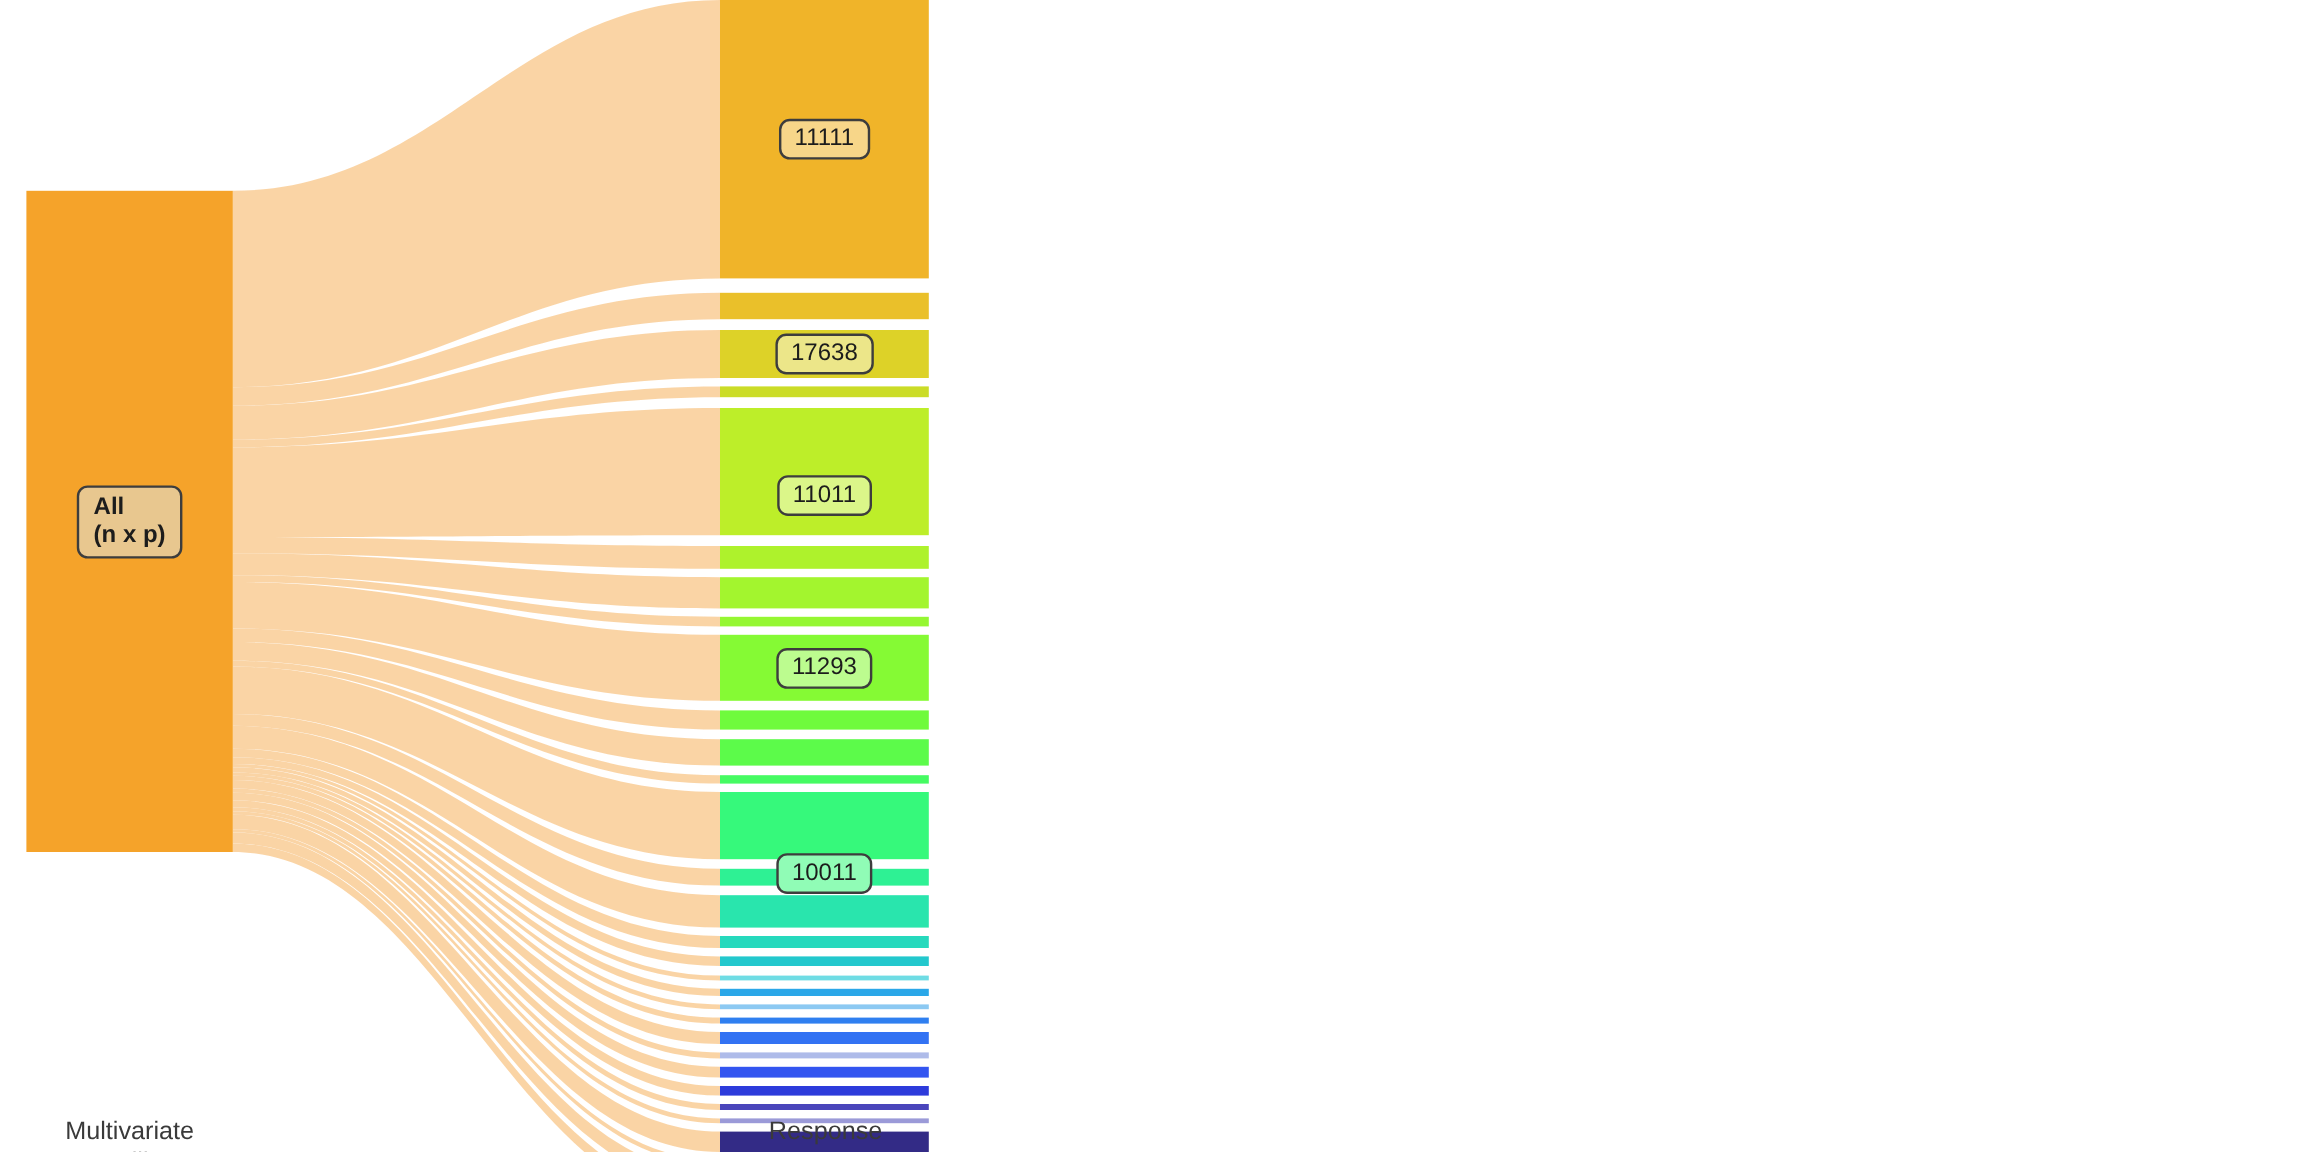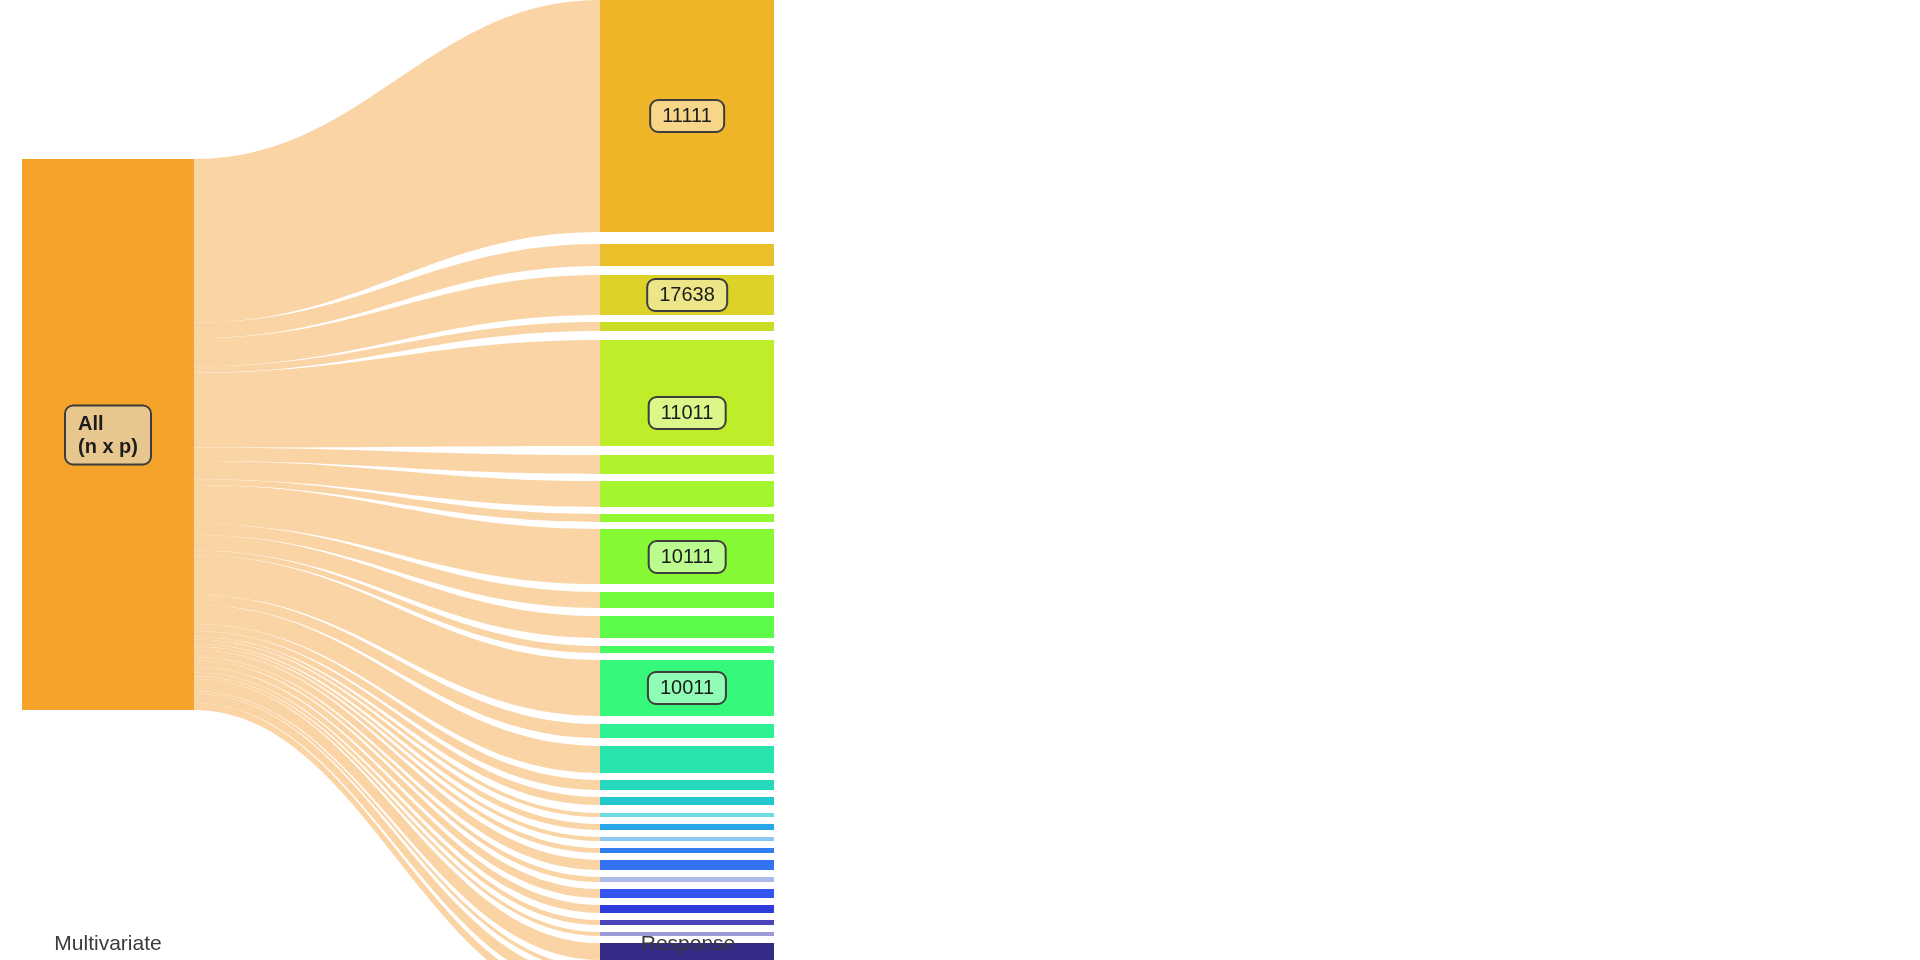--- a/index.html
+++ b/index.html
@@ -136,16 +136,16 @@
   <div class="axis-caption" id="caption-right" style="left: 538px; top: 930px; width: 300px; color: rgb(58, 58, 58);">Response
 Patterns</div>
 
   <div class="node-tag multiline" id="source-tag" style="left: 108px; top: 435px; background: rgb(232, 199, 143); border-color: rgb(61, 61, 61);">All
 (n x p)</div>
 
   <div id="tag-layer">
       <div class="node-tag" style="left: 687px; top: 116px; background: rgb(247, 214, 137); border-color: rgb(61, 61, 61);">11111</div>
       <div class="node-tag" style="left: 687px; top: 295px; background: rgb(236, 230, 137); border-color: rgb(61, 61, 61);">17638</div>
       <div class="node-tag" style="left: 687px; top: 393px; background: rgb(219, 246, 137); border-color: rgb(61, 61, 61); margin-top: 20px;">11011</div>
-      <div class="node-tag" style="left: 687px; top: 556.5px; background: rgb(188, 252, 143); border-color: rgb(61, 61, 61);">10111</div>
-      <div class="node-tag" style="left: 687px; top: 688px; background: rgb(144, 252, 182); border-color: rgb(61, 61, 61);">10011</div>
+      <div class="node-tag" style="left: 687px; top: 556.5px; background: rgb(188, 252, 143); border-color: rgb(61, 61, 61);">11293</div>
+      <div class="node-tag" style="left: 687px; top: 728px; background: rgb(144, 252, 182); border-color: rgb(61, 61, 61);">10011</div>
     </div>
 </div>
 
 </body></html>

